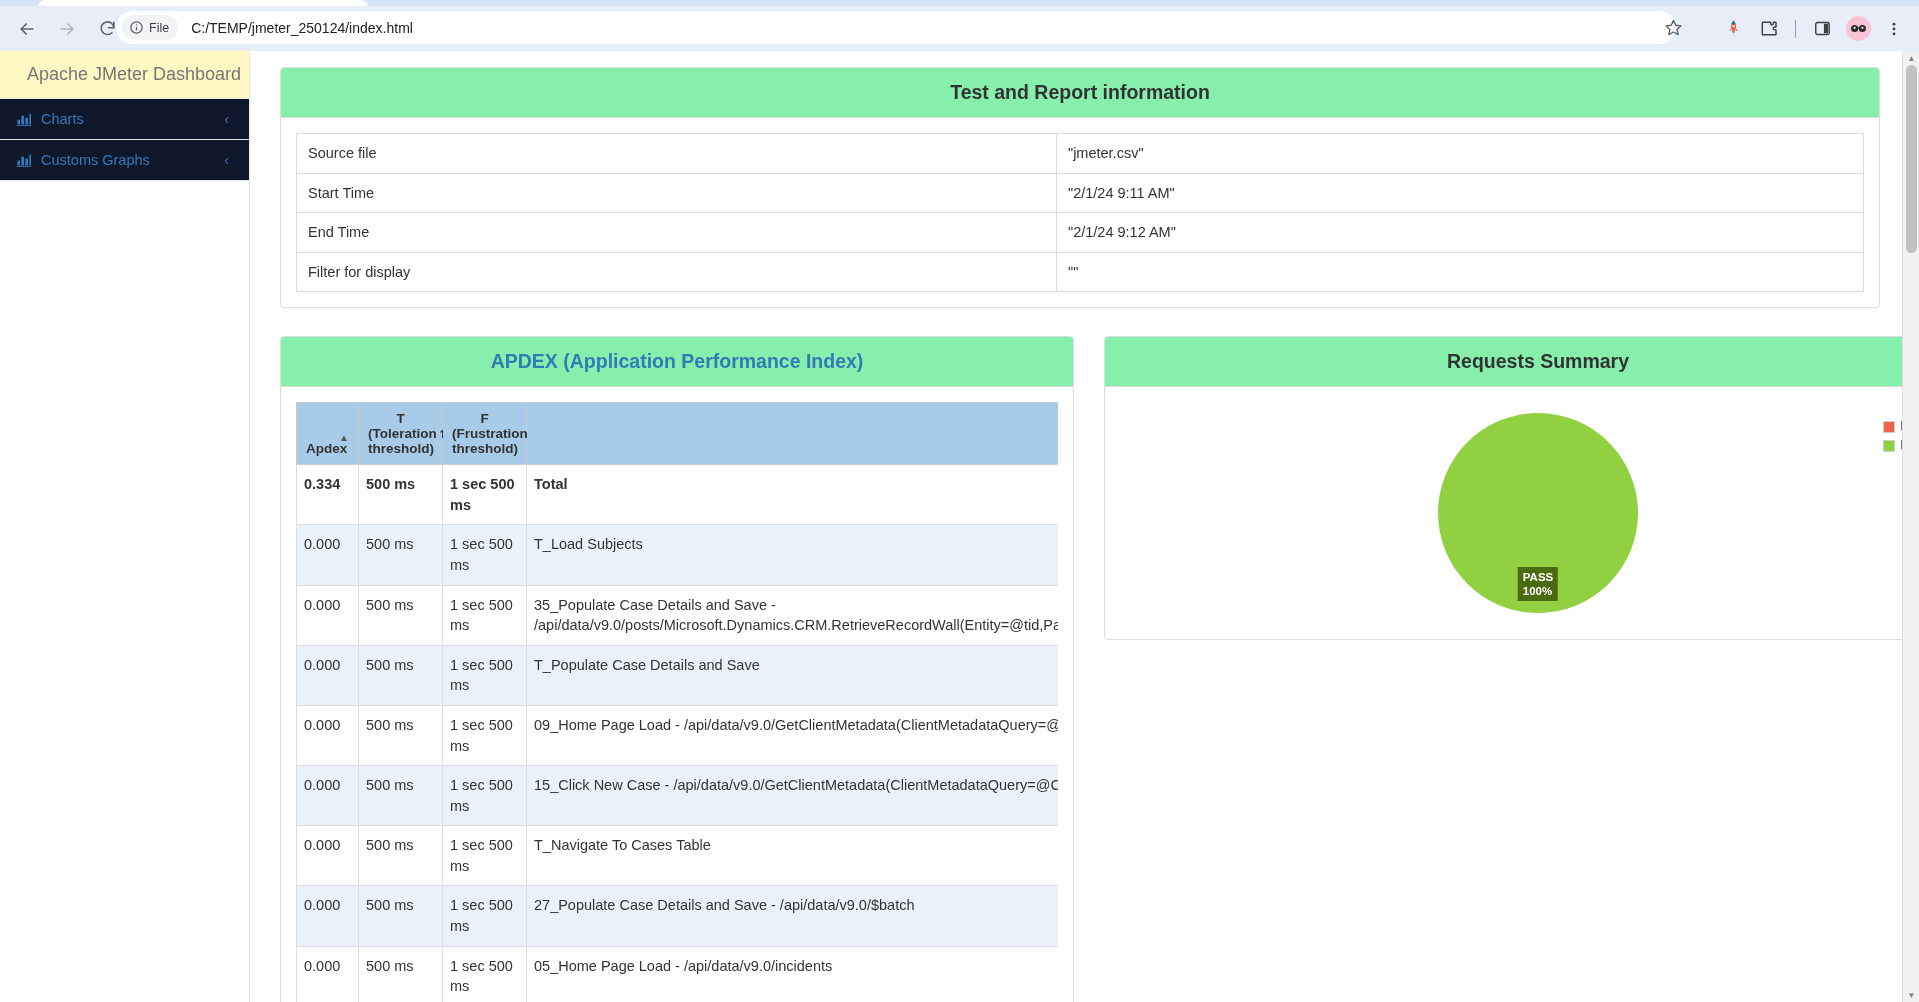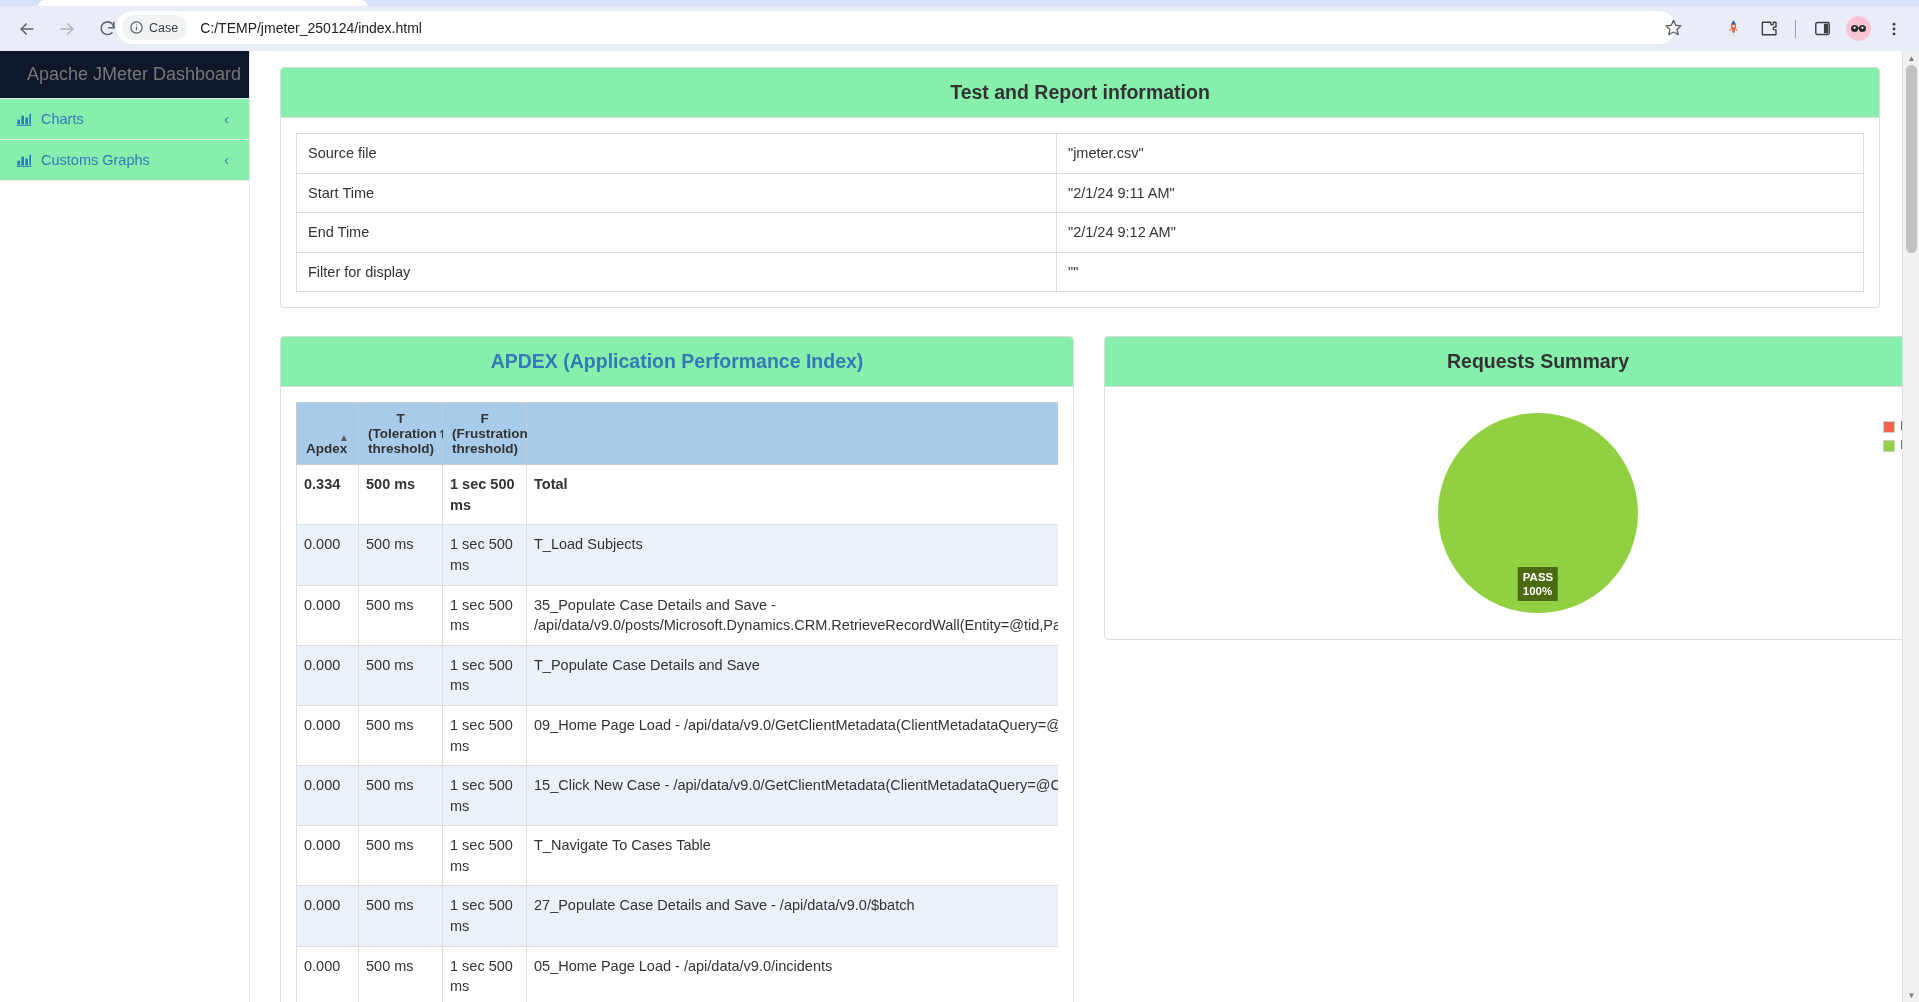--- a/index.html
+++ b/index.html
@@ -84,28 +84,28 @@
   }
 
   
   #sidebar {
     position: absolute; left: 0; top: 0; width: 250px; height: 951px;
     background: #ffffff; border-right: 1px solid #e7e7e7;
   }
   #brand {
     height: 48px; display: flex; align-items: center;
     padding-left: 27px; font-size: 18px; color: #777777;
-    background: #0f172a; border-bottom: 1px solid #e7e7e7;
+    background: #fef9c3; border-bottom: 1px solid #e7e7e7;
     white-space: nowrap;
   }
   .nav-item {
     height: 41px; display: flex; align-items: center;
     padding: 0 20px 0 14px; font-size: 14.5px; color: #337ab7;
     border-bottom: 1px solid #e7e7e7; cursor: pointer;
-    background: #86efac; white-space: nowrap;
+    background: #0f172a; white-space: nowrap;
   }
   .nav-item.active { background: #eeeeee; }
   .nav-ico {
     width: 20px; margin-right: 7px; display: flex;
     align-items: center; justify-content: center; color: #2b7cb9;
   }
   .nav-chevron {
     margin-left: auto; font-size: 14px; color: #337ab7; line-height: 1;
   }
 
@@ -247,21 +247,21 @@
     </div>
   </div>
 
   <div id="omnibox">
     <div id="site-chip">
       <svg width="15" height="15" viewBox="0 0 24 24" fill="none" stroke="#5f6368" stroke-width="2">
           <circle cx="12" cy="12" r="9"></circle>
           <line x1="12" y1="11" x2="12" y2="16.5"></line>
           <circle cx="12" cy="7.8" r="0.9" fill="#5f6368" stroke="none"></circle>
         </svg>
-      <span>Case</span>
+      <span>File</span>
     </div>
     <div id="url-text">C:/TEMP/jmeter_250124/index.html</div>
   </div>
 
   <div id="star-btn">
     <svg width="19" height="19" viewBox="0 0 24 24" fill="none" stroke="#5f6368" stroke-width="1.7" stroke-linejoin="round">
         <polygon points="12,3 14.8,9.2 21.5,9.9 16.5,14.4 17.9,21 12,17.7 6.1,21 7.5,14.4 2.5,9.9 9.2,9.2"></polygon>
       </svg>
   </div>
 

